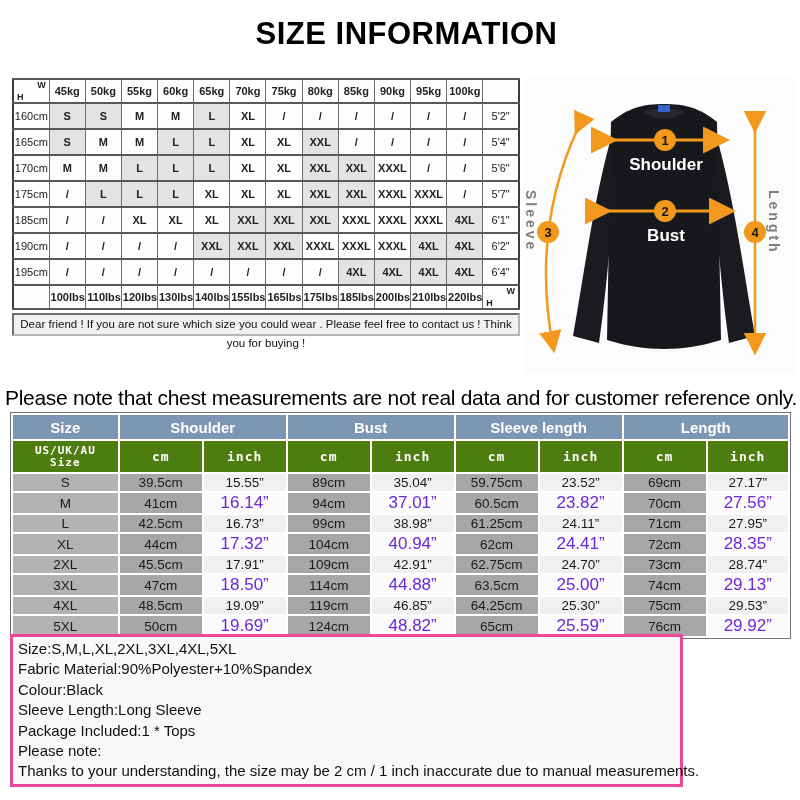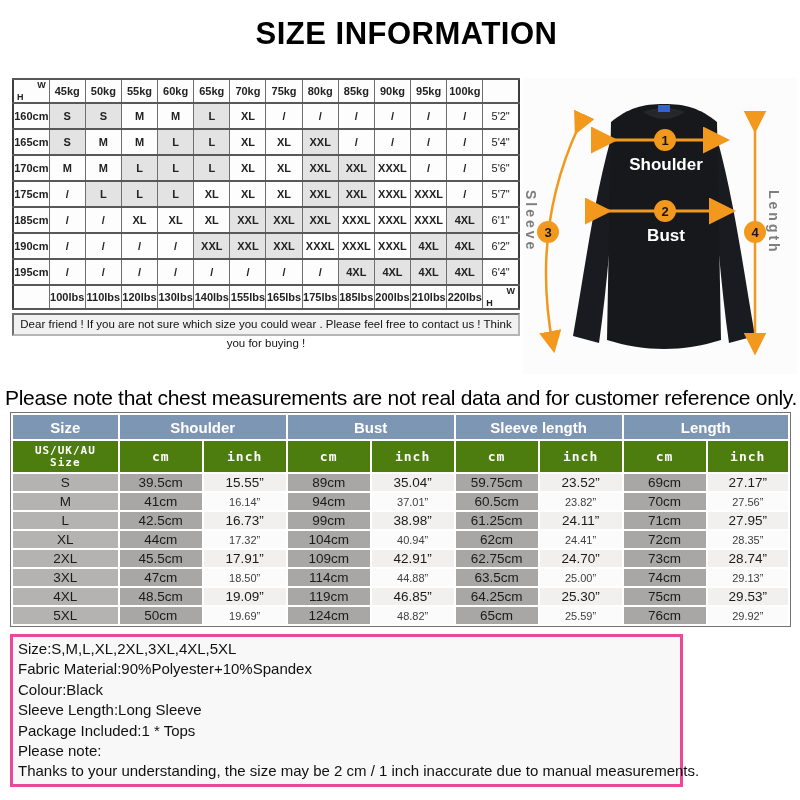--- a/index.html
+++ b/index.html
@@ -9,25 +9,25 @@
     font-size:31px; font-weight:bold; color:#000; letter-spacing:.5px;padding-left:33px; }
 
   
   .hw-wrap { position:absolute; left:12px; top:78px; width:508px; }
   table.hw { width:508px; border-collapse:collapse; table-layout:fixed; border:2px solid #3c3c3c; }
   table.hw td { border-left:1px solid #6e6e6e; border-right:1px solid #6e6e6e;
     border-top:2px solid #585858; border-bottom:2px solid #585858;
     text-align:center; vertical-align:middle; height:26px; font-size:11px; color:#222;
     overflow:hidden; background:#fdfdfd; }
   table.hw tr:first-child td { height:24px; }
-  table.hw tr:last-child td { height:24px; }
+  table.hw tr:last-child td { height:24px;text-align:right; }
   td.kgh { font-weight:bold; font-size:11px; }
   td.sz  { font-weight:bold; font-size:11.5px; }
   td.sz.shade { background:#e3e3e3; }
-  td.hname { background:#f1f1f1; font-weight:bold; font-size:11px; }
+  td.hname { background:#f1f1f1; font-weight:normal; font-size:11px; }
   td.ft { font-size:10px; background:#f6f6f6; }
   td.lbs { font-size:10px; font-weight:bold; }
   td.diag { position:relative;
     background:linear-gradient(to bottom right, #fdfdfd 47%, #8a8a8a 47%, #8a8a8a 53%, #fdfdfd 53%); }
   .dw { position:absolute; top:0; right:3px; font-size:9px; font-weight:bold; }
   .dh { position:absolute; bottom:0; left:3px; font-size:9px; font-weight:bold; }
 
   .dear-box { margin-top:3px; height:23px; line-height:19px; background:#f1f1f1;
     border:2px solid; border-color:#6f6f6f #b5b5b5 #b5b5b5 #6f6f6f;
     text-align:center; font-size:11.5px; color:#111; }
@@ -48,21 +48,21 @@
   table.st { position:absolute; left:10px; top:412px; width:781px;
     border:1px solid #737373; border-collapse:separate; border-spacing:2px; background:#fff; }
   table.st th, table.st td { text-align:center; vertical-align:middle; padding:0; }
   th.g { background:#7d96b3; color:#fff; font-size:15px; font-weight:bold; height:24px; }
   th.u { background:#4d7c0f; color:#fff; height:31px;
     font-family:"DejaVu Sans Mono", monospace; font-size:13px; font-weight:bold; letter-spacing:1px; }
   th.usuk { font-size:11px; line-height:12px; letter-spacing:1px; }
   td.scol { background:#b5b2b2; font-size:13.5px; color:#1b1b1b; height:17px; }
   td.cmcol { background:#a9a6a6; font-size:13.5px; color:#1b1b1b; }
   td.in-odd { background:#f1f0ef; font-size:13.5px; color:#1b1b1b; }
-  td.in-even { background:#fbfbfb; font-size:11px; color:#404040; }
+  td.in-even { background:#fbfbfb; font-size:17px; color:#6d28d9; }
 
   
   .details-box { position:absolute; left:10px; top:634px; width:673px;
     border:3px solid #ec4899; background:#f8f8f8; padding:2px 5px; }
   .dline { font-size:15px; line-height:20.4px; color:#111; white-space:nowrap; }
 </style>
 </head>
 <body>
 
 <div class="page-title">SIZE INFORMATION</div>

